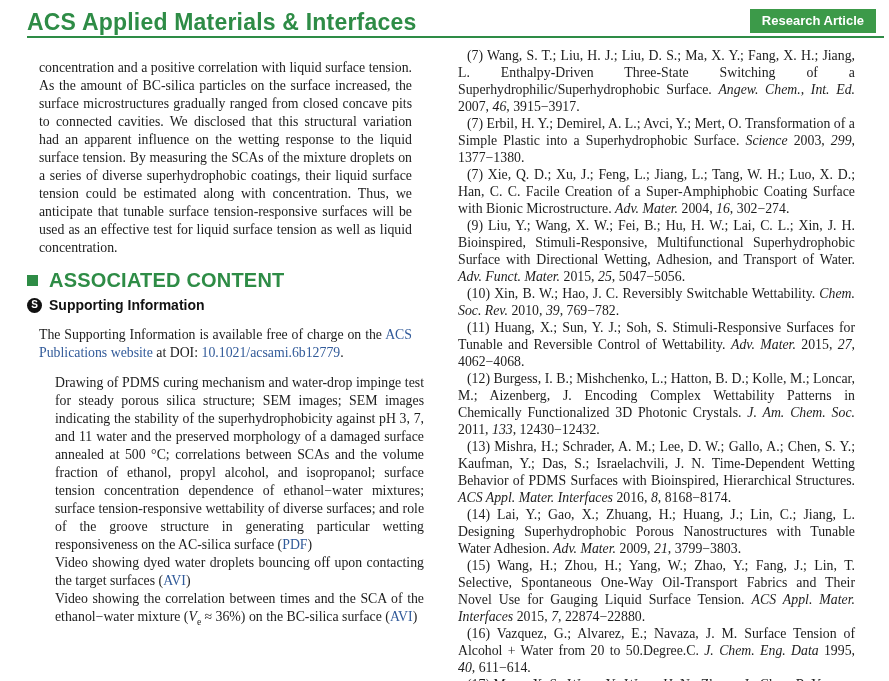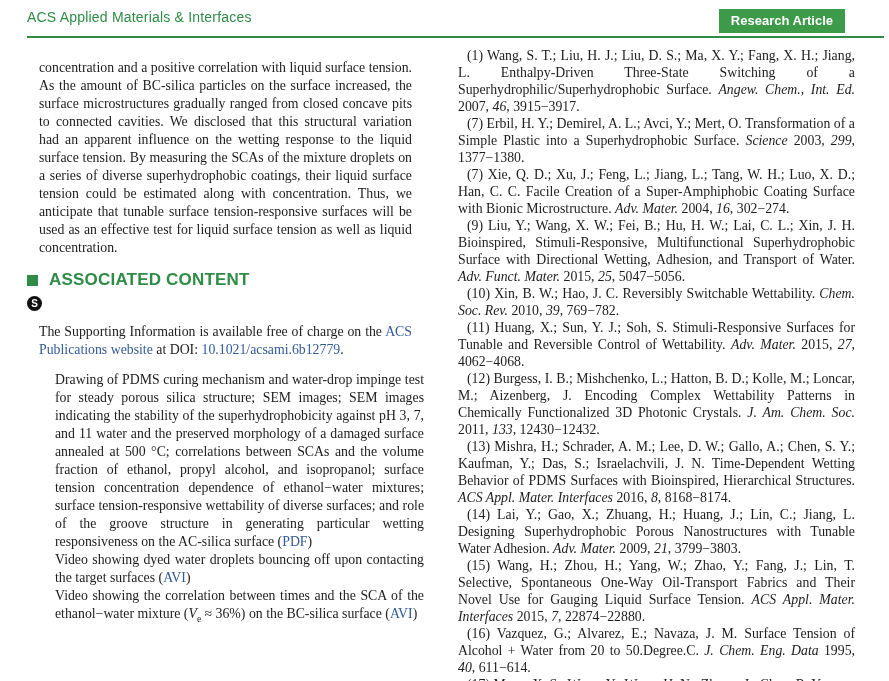--- a/index.html
+++ b/index.html
@@ -15,25 +15,25 @@
     width:889px;height:681px;
     background:#ffffff;
     overflow:hidden;
     font-family:"Liberation Serif","DejaVu Serif",serif;
     color:var(--ink);
   }
   
   .journal-title{
     position:absolute;left:27px;top:9px;
     font-family:"Liberation Sans","DejaVu Sans",sans-serif;
-    font-weight:normal;font-size:14px;letter-spacing:.2px;
+    font-weight:bold;font-size:23px;letter-spacing:.2px;
     color:var(--green);
   }
   .badge{
-    position:absolute;right:44px;top:9px;
+    position:absolute;right:13px;top:9px;
     background:var(--badge);color:#ffffff;
     font-family:"Liberation Sans","DejaVu Sans",sans-serif;
     font-weight:bold;font-size:13px;
     padding:4px 12px 5px 12px;
   }
   .header-rule{
     position:absolute;left:27px;right:5px;top:36px;
     height:2px;background:var(--green);
   }
   
@@ -43,21 +43,21 @@
     display:flex;gap:34px;
   }
   .col{width:397px;text-align:justify;}
   .col.left{font-size:13.8px;line-height:18px;}
   .col.right{font-size:13.8px;line-height:17px;}
   .body-par{margin:12px;}
   .section-heading{
     display:flex;align-items:center;
     margin:14px 0 7px 0;
     font-family:"Liberation Sans","DejaVu Sans",sans-serif;
-    font-weight:bold;font-size:17px;color:var(--green);
+    font-weight:bold;font-size:20px;color:var(--green);
     letter-spacing:.2px;
   }
   .sq{
     display:inline-block;width:11px;height:11px;
     background:var(--green);margin-right:11px;flex:0 0 auto;
   }
   .subsection{
     display:flex;align-items:center;
     margin:0 0 2px 0;
     font-family:"Liberation Sans","DejaVu Sans",sans-serif;
@@ -94,34 +94,35 @@
     <div class="col left">
       <p class="body-par">concentration and a positive correlation with liquid surface tension. As the amount of BC-silica particles on the surface increased, the surface microstructures gradually ranged from closed concave pits to connected cavities. We disclosed that this structural variation had an apparent influence on the wetting response to the liquid surface tension. By measuring the SCAs of the mixture droplets on a series of diverse superhydrophobic coatings, their liquid surface tension could be estimated along with concentration. Thus, we anticipate that tunable surface tension-responsive surfaces will be used as an effective test for liquid surface tension as well as liquid concentration.</p>
 
       <h2 class="section-heading">
         <span class="sq"></span>
         <span>ASSOCIATED CONTENT</span>
       </h2>
 
       <h3 class="subsection">
         <span class="s-circle">S</span>
+        <span>Supporting Information</span>
       </h3>
 
       <p class="body-par"><span>The Supporting Information is available free of charge on the </span><span class="seg-link">ACS Publications website</span><span> at DOI: </span><span class="seg-link">10.1021/acsami.6b12779</span><span>.</span></p>
 
       <div class="si-list">
           <div class="si-item"><span>Drawing of PDMS curing mechanism and water-drop impinge test for steady porous silica structure; SEM images; SEM images indicating the stability of the superhydrophobicity against pH 3, 7, and 11 water and the preserved morphology of a damaged surface annealed at 500 °C; correlations between SCAs and the volume fraction of ethanol, propyl alcohol, and isopropanol; surface tension concentration dependence of ethanol−water mixtures; surface tension-responsive wettability of diverse surfaces; and role of the groove structure in generating particular wetting responsiveness on the AC-silica surface (</span><span class="seg-link">PDF</span><span>)</span></div>
           <div class="si-item"><span>Video showing dyed water droplets bouncing off upon contacting the target surfaces (</span><span class="seg-link">AVI</span><span>)</span></div>
           <div class="si-item"><span>Video showing the correlation between times and the SCA of the ethanol−water mixture (</span><span class="seg-i">V</span><span class="seg-sub">e</span><span> ≈ 36%) on the BC-silica surface (</span><span class="seg-link">AVI</span><span>)</span></div>
         </div>
     </div>
 
     <div class="col right references">
       <div>
-          <div class="reference"><span>(1) Wang, S. T.; Liu, H. J.; Liu, D. S.; Ma, X. Y.; Fang, X. H.; Jiang, L. Enthalpy-Driven Three-State Switching of a Superhydrophilic/Superhydrophobic Surface. </span><span class="seg-i">Angew. Chem., Int. Ed.</span><span> </span><span class="seg-b">2007</span><span>, </span><span class="seg-i">46</span><span>, 3915−3917.</span></div>
+          <div class="reference"><span>(7) Wang, S. T.; Liu, H. J.; Liu, D. S.; Ma, X. Y.; Fang, X. H.; Jiang, L. Enthalpy-Driven Three-State Switching of a Superhydrophilic/Superhydrophobic Surface. </span><span class="seg-i">Angew. Chem., Int. Ed.</span><span> </span><span class="seg-b">2007</span><span>, </span><span class="seg-i">46</span><span>, 3915−3917.</span></div>
           <div class="reference"><span>(7) Erbil, H. Y.; Demirel, A. L.; Avci, Y.; Mert, O. Transformation of a Simple Plastic into a Superhydrophobic Surface. </span><span class="seg-i">Science</span><span> </span><span class="seg-b">2003</span><span>, </span><span class="seg-i">299</span><span>, 1377−1380.</span></div>
           <div class="reference"><span>(7) Xie, Q. D.; Xu, J.; Feng, L.; Jiang, L.; Tang, W. H.; Luo, X. D.; Han, C. C. Facile Creation of a Super-Amphiphobic Coating Surface with Bionic Microstructure. </span><span class="seg-i">Adv. Mater.</span><span> </span><span class="seg-b">2004</span><span>, </span><span class="seg-i">16</span><span>, 302−274.</span></div>
           <div class="reference"><span>(9) Liu, Y.; Wang, X. W.; Fei, B.; Hu, H. W.; Lai, C. L.; Xin, J. H. Bioinspired, Stimuli-Responsive, Multifunctional Superhydrophobic Surface with Directional Wetting, Adhesion, and Transport of Water. </span><span class="seg-i">Adv. Funct. Mater.</span><span> </span><span class="seg-b">2015</span><span>, </span><span class="seg-i">25</span><span>, 5047−5056.</span></div>
           <div class="reference"><span>(10) Xin, B. W.; Hao, J. C. Reversibly Switchable Wettability. </span><span class="seg-i">Chem. Soc. Rev.</span><span> </span><span class="seg-b">2010</span><span>, </span><span class="seg-i">39</span><span>, 769−782.</span></div>
           <div class="reference"><span>(11) Huang, X.; Sun, Y. J.; Soh, S. Stimuli-Responsive Surfaces for Tunable and Reversible Control of Wettability. </span><span class="seg-i">Adv. Mater.</span><span> </span><span class="seg-b">2015</span><span>, </span><span class="seg-i">27</span><span>, 4062−4068.</span></div>
           <div class="reference"><span>(12) Burgess, I. B.; Mishchenko, L.; Hatton, B. D.; Kolle, M.; Loncar, M.; Aizenberg, J. Encoding Complex Wettability Patterns in Chemically Functionalized 3D Photonic Crystals. </span><span class="seg-i">J. Am. Chem. Soc.</span><span> </span><span class="seg-b">2011</span><span>, </span><span class="seg-i">133</span><span>, 12430−12432.</span></div>
           <div class="reference"><span>(13) Mishra, H.; Schrader, A. M.; Lee, D. W.; Gallo, A.; Chen, S. Y.; Kaufman, Y.; Das, S.; Israelachvili, J. N. Time-Dependent Wetting Behavior of PDMS Surfaces with Bioinspired, Hierarchical Structures. </span><span class="seg-i">ACS Appl. Mater. Interfaces</span><span> </span><span class="seg-b">2016</span><span>, </span><span class="seg-i">8</span><span>, 8168−8174.</span></div>
           <div class="reference"><span>(14) Lai, Y.; Gao, X.; Zhuang, H.; Huang, J.; Lin, C.; Jiang, L. Designing Superhydrophobic Porous Nanostructures with Tunable Water Adhesion. </span><span class="seg-i">Adv. Mater.</span><span> </span><span class="seg-b">2009</span><span>, </span><span class="seg-i">21</span><span>, 3799−3803.</span></div>
           <div class="reference"><span>(15) Wang, H.; Zhou, H.; Yang, W.; Zhao, Y.; Fang, J.; Lin, T. Selective, Spontaneous One-Way Oil-Transport Fabrics and Their Novel Use for Gauging Liquid Surface Tension. </span><span class="seg-i">ACS Appl. Mater. Interfaces</span><span> </span><span class="seg-b">2015</span><span>, </span><span class="seg-i">7</span><span>, 22874−22880.</span></div>
           <div class="reference"><span>(16) Vazquez, G.; Alvarez, E.; Navaza, J. M. Surface Tension of Alcohol + Water from 20 to 50.Degree.C. </span><span class="seg-i">J. Chem. Eng. Data</span><span> </span><span class="seg-b">1995</span><span>, </span><span class="seg-i">40</span><span>, 611−614.</span></div>

